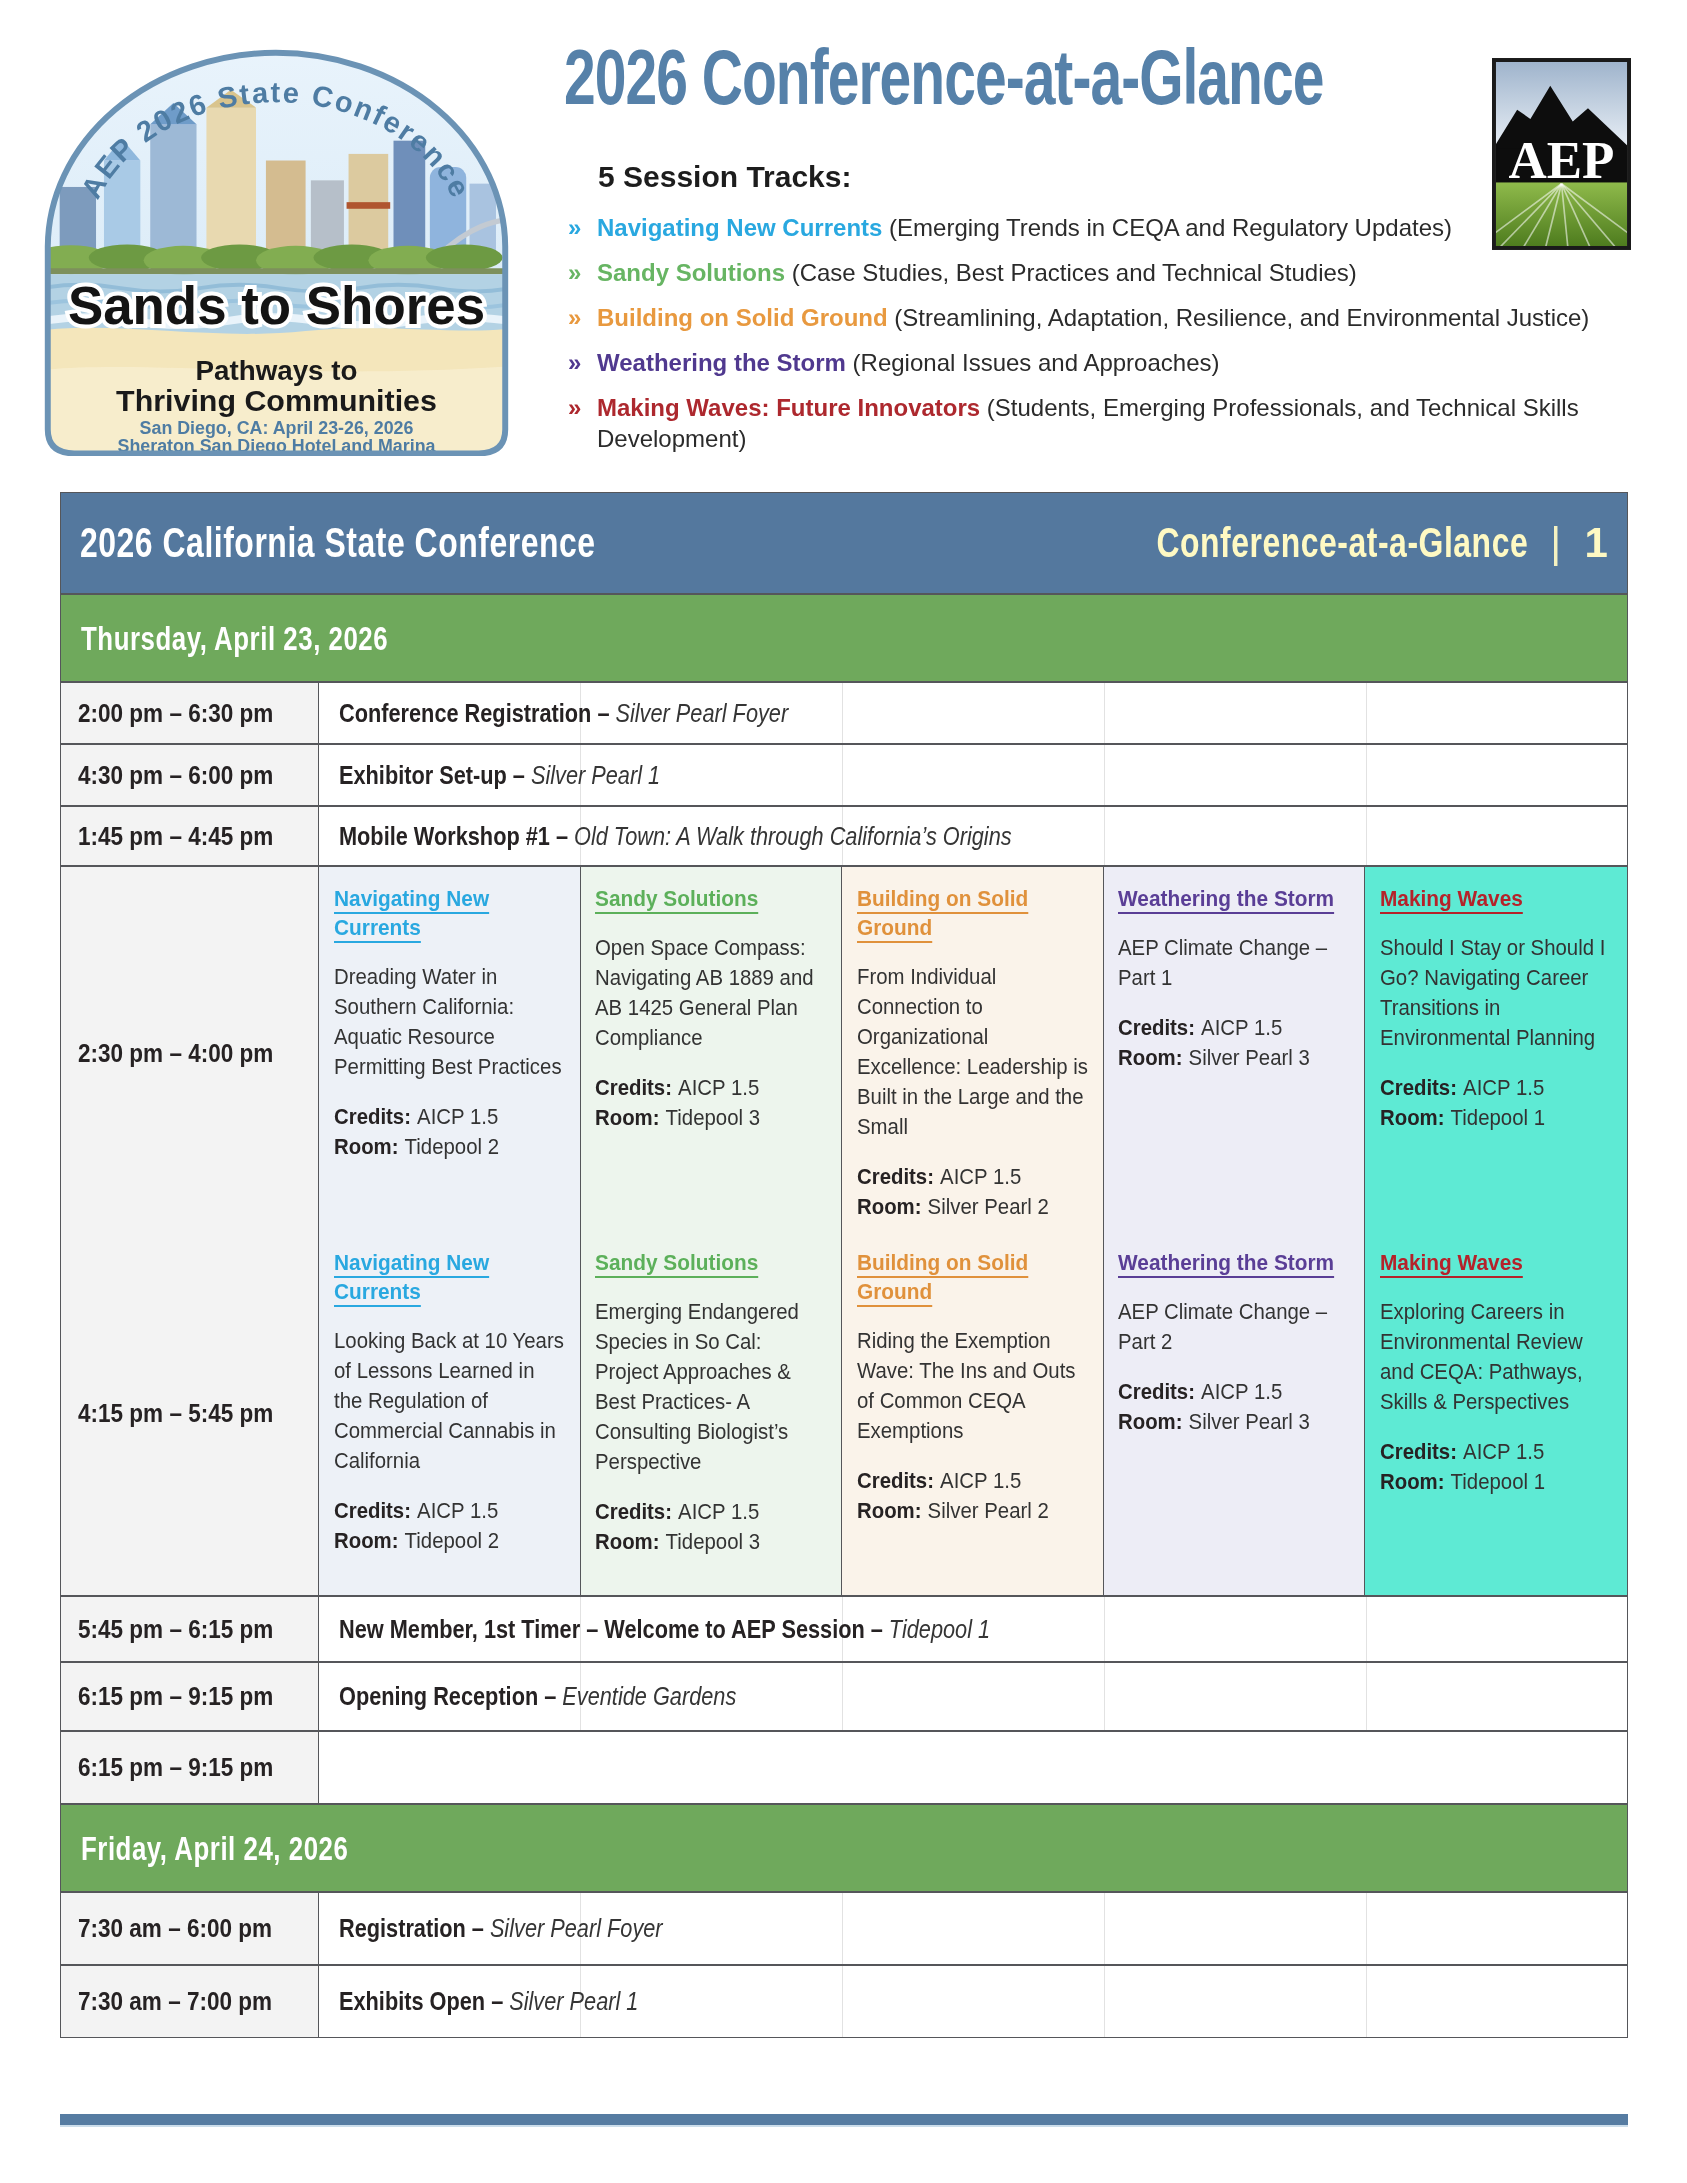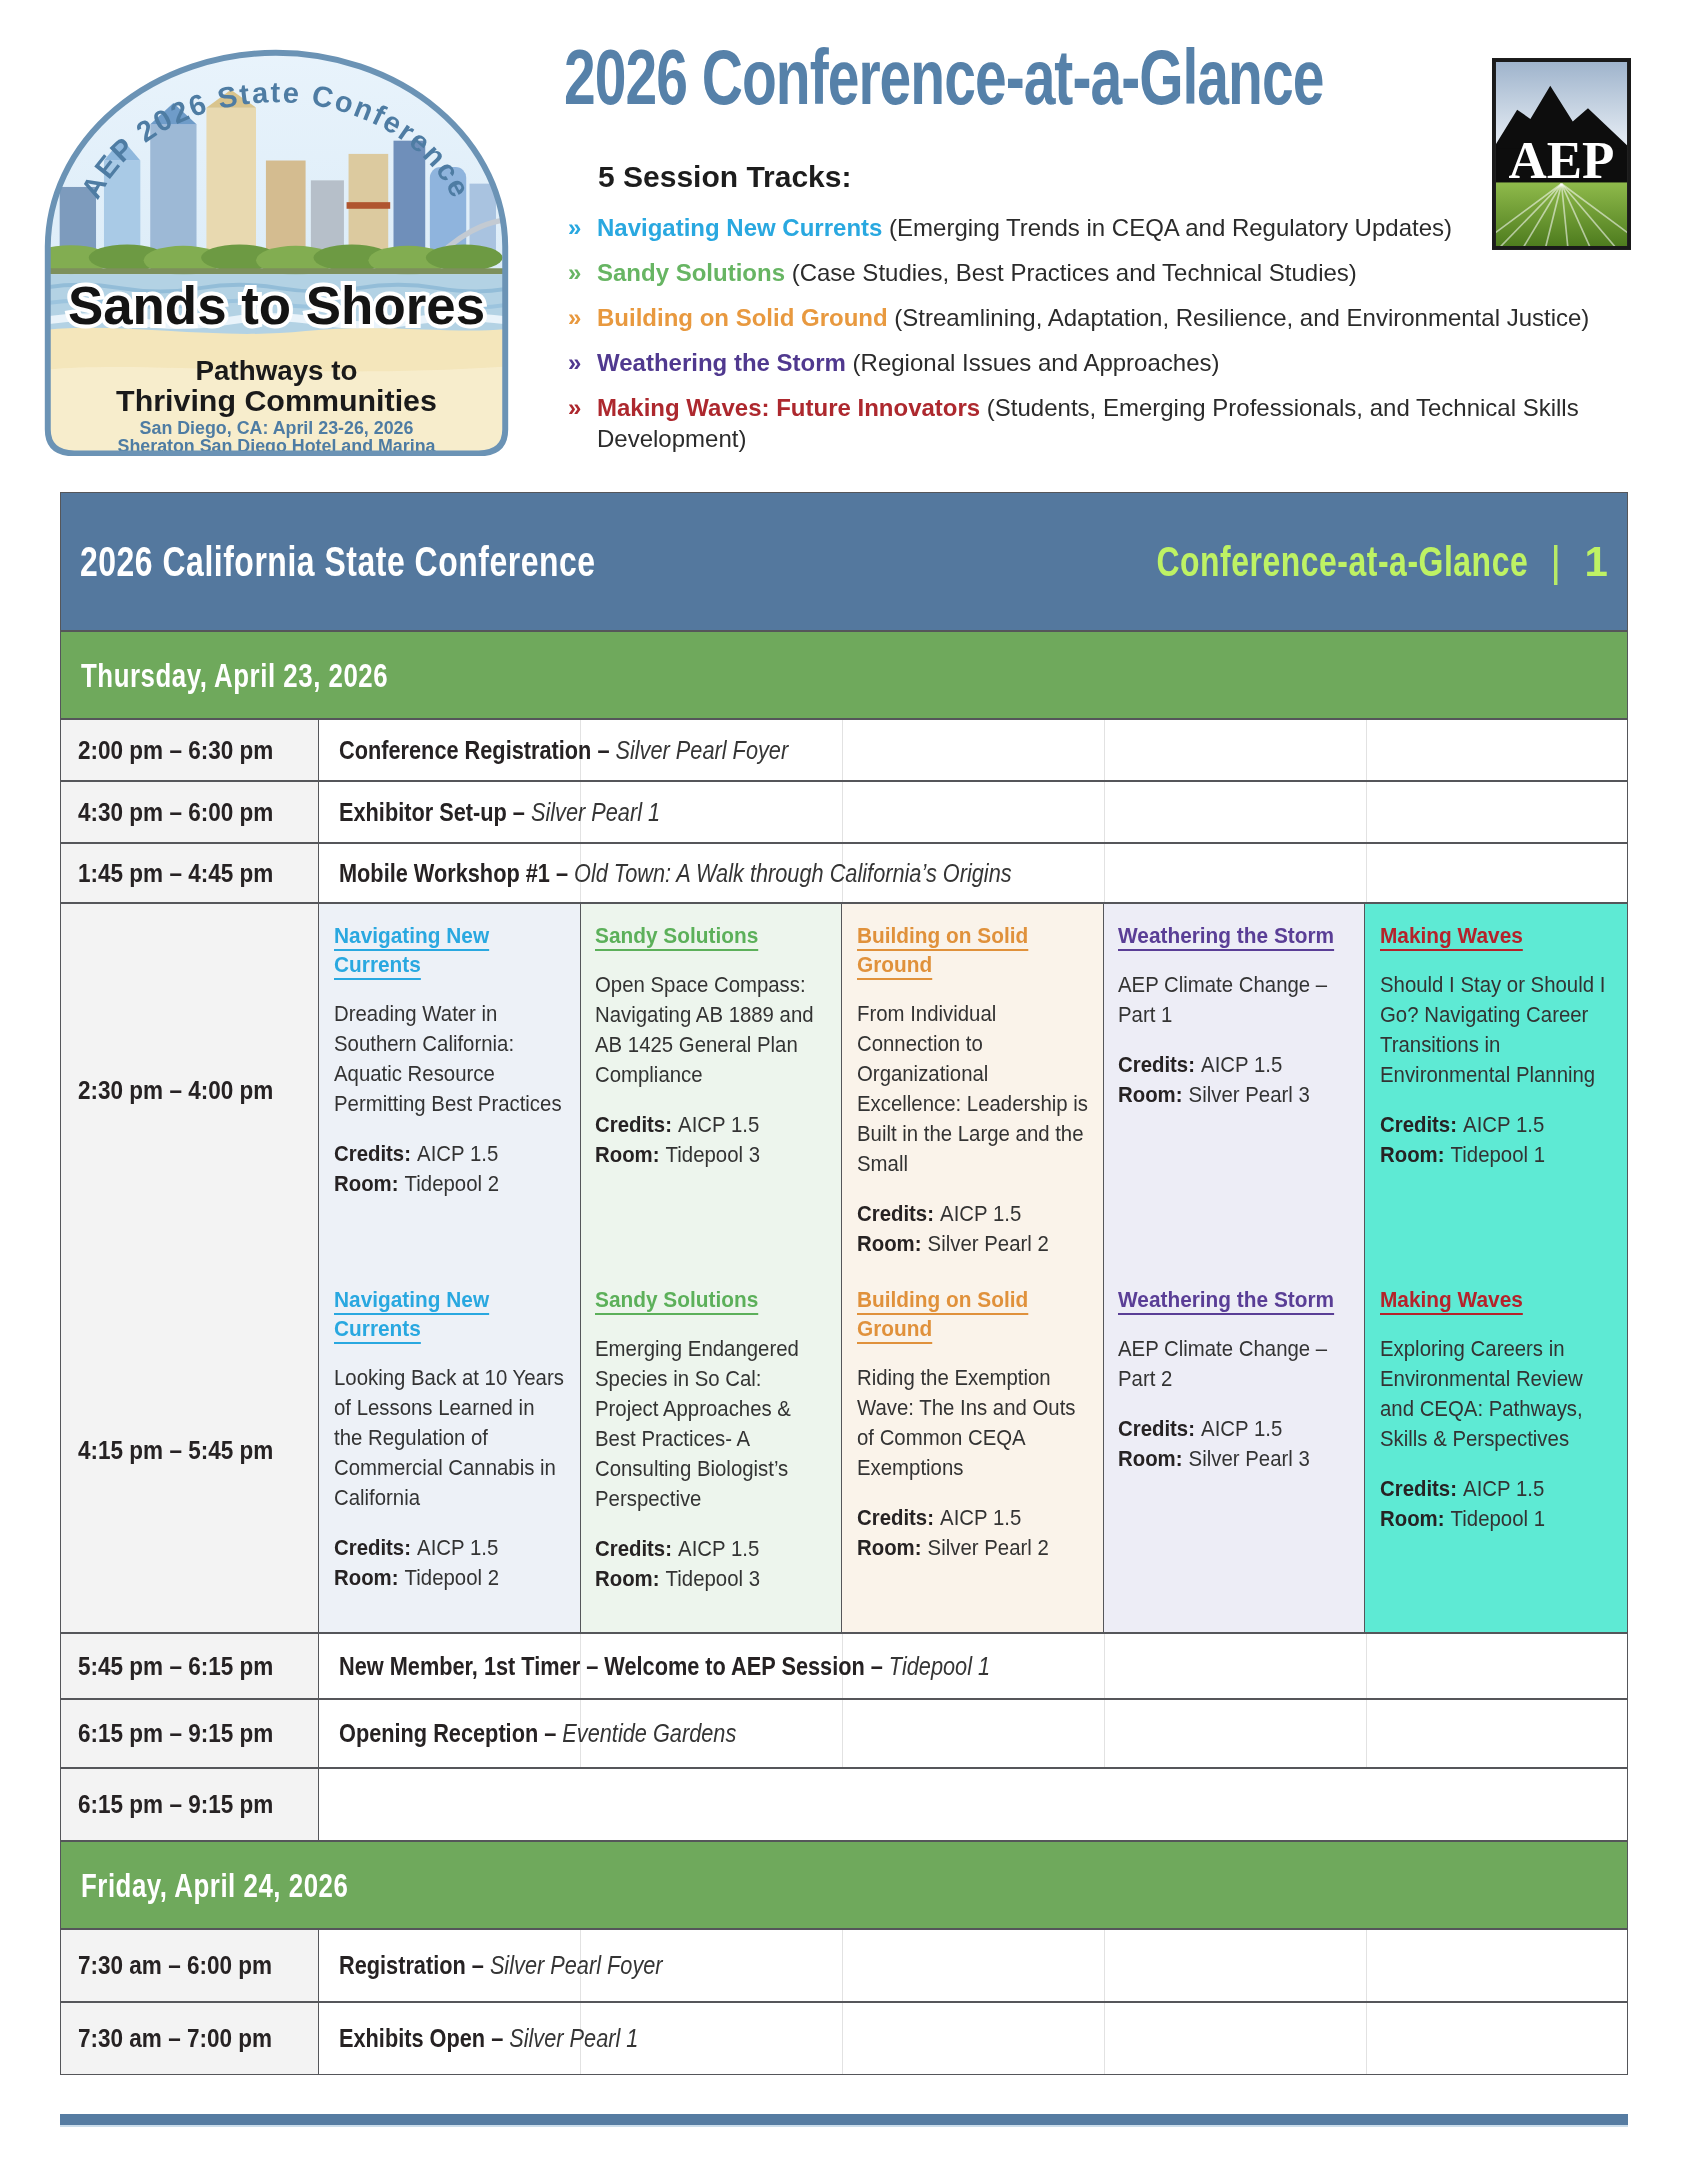--- a/index.html
+++ b/index.html
@@ -18,26 +18,26 @@
   .track-list b { font-weight:bold; }
   .t0 { color:#29A8E0; } .t1 { color:#67B563; } .t2 { color:#E8993F; } .t3 { color:#50398F; } .t4 { color:#AD282E; }
 
   .aep-logo { position:absolute; left:1492px; top:58px; width:139px; height:192px; }
 
   
   .schedule { position:absolute; left:60px; top:492px; width:1568px; border:1.3px solid #55565A; background:#fff; }
   .band, .srow, .grow { border-top:2px solid #55565A; }
   .band:first-child { border-top:none; }
 
-  .band.blue { height:137px; background:#54789E; display:flex; align-items:center; justify-content:space-between; padding:0 18.5px; }
+  .band.blue { height:100px; background:#54789E; display:flex; align-items:center; justify-content:space-between; padding:0 18.5px; }
   .band.green { height:88px; background:#6FA95C; display:flex; align-items:center; padding:0 20px; }
   .cond { display:inline-block; transform:scaleX(0.76); transform-origin:left center; white-space:nowrap; }
   .cond.right { transform-origin:right center; }
   .hdr-left { color:#fff; font-size:42px; font-weight:bold; letter-spacing:0.7px; }
-  .hdr-right { color:#bef264; font-size:42px; font-weight:bold; letter-spacing:0.7px; display:flex; align-items:center; gap:22.5px; }
+  .hdr-right { color:#fef9c3; font-size:42px; font-weight:bold; letter-spacing:0.7px; display:flex; align-items:center; gap:22.5px; }
   .hdr-sep { font-weight:normal; opacity:.95; }
   .day-label { color:#fff; font-size:34px; font-weight:bold; letter-spacing:0.7px; }
 
   
   .srow { display:grid; grid-template-columns:258px 1fr; }
   .time-cell { background:#F3F3F3; border-right:1.3px solid #55565A; display:flex; align-items:center; padding-left:17px; }
   .time-cell .cond { transform:scaleX(0.85); font-size:26.5px; font-weight:bold; color:#262223; }
   .event-cell { display:flex; align-items:center; padding-left:20px;
       background-image:linear-gradient(#e2e2e2,#e2e2e2),linear-gradient(#e2e2e2,#e2e2e2),linear-gradient(#e2e2e2,#e2e2e2),linear-gradient(#e2e2e2,#e2e2e2);
       background-size:1.3px 100%; background-repeat:no-repeat; background-position:261px 0,523px 0,785px 0,1047px 0; }

